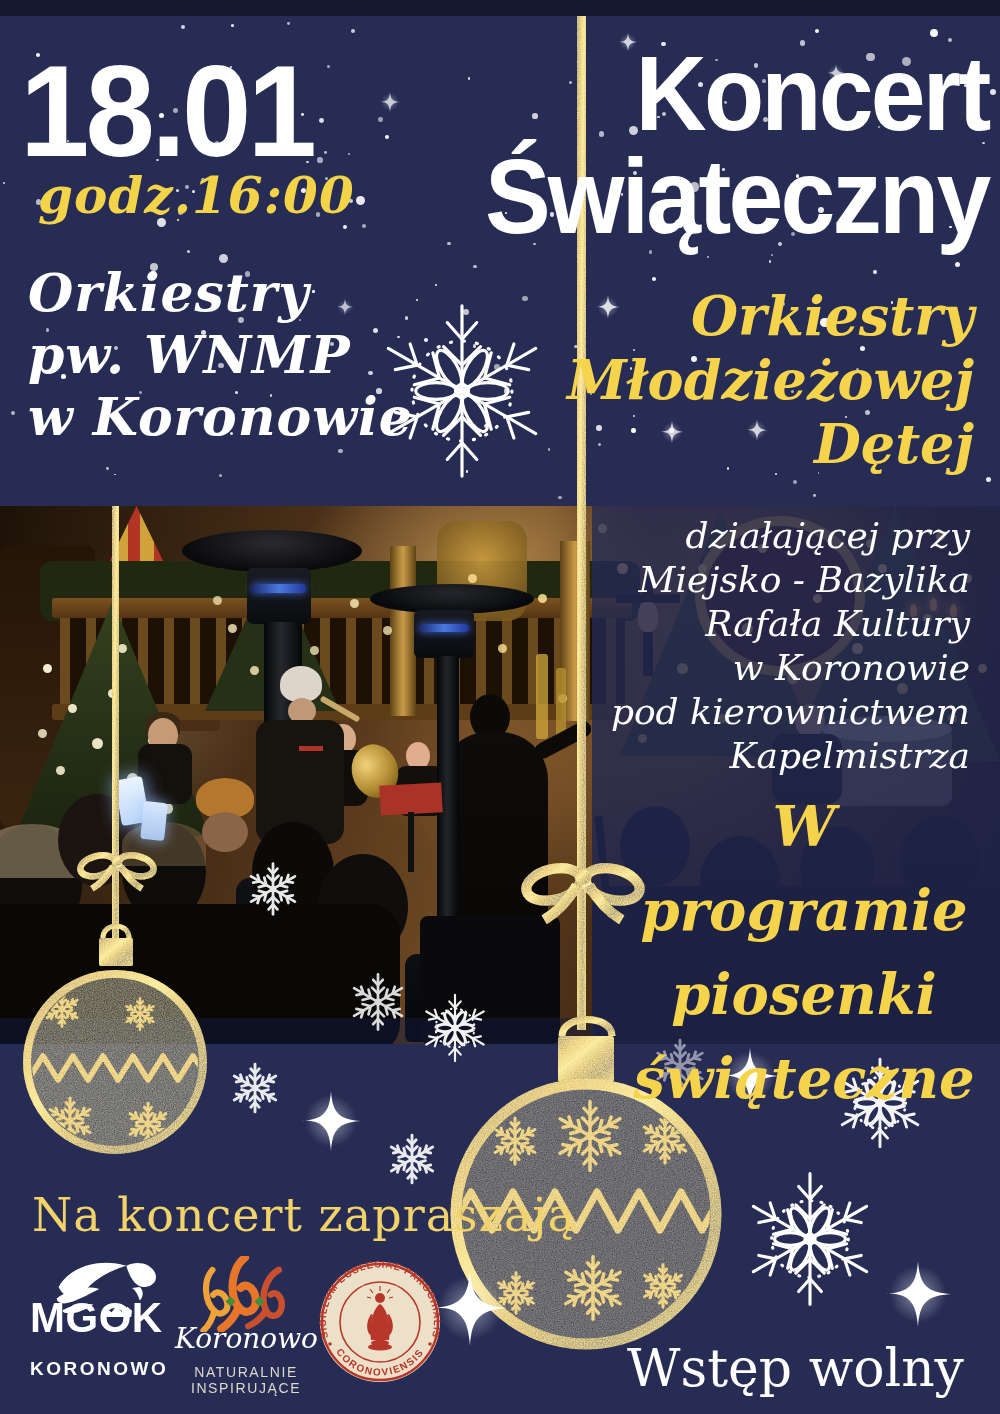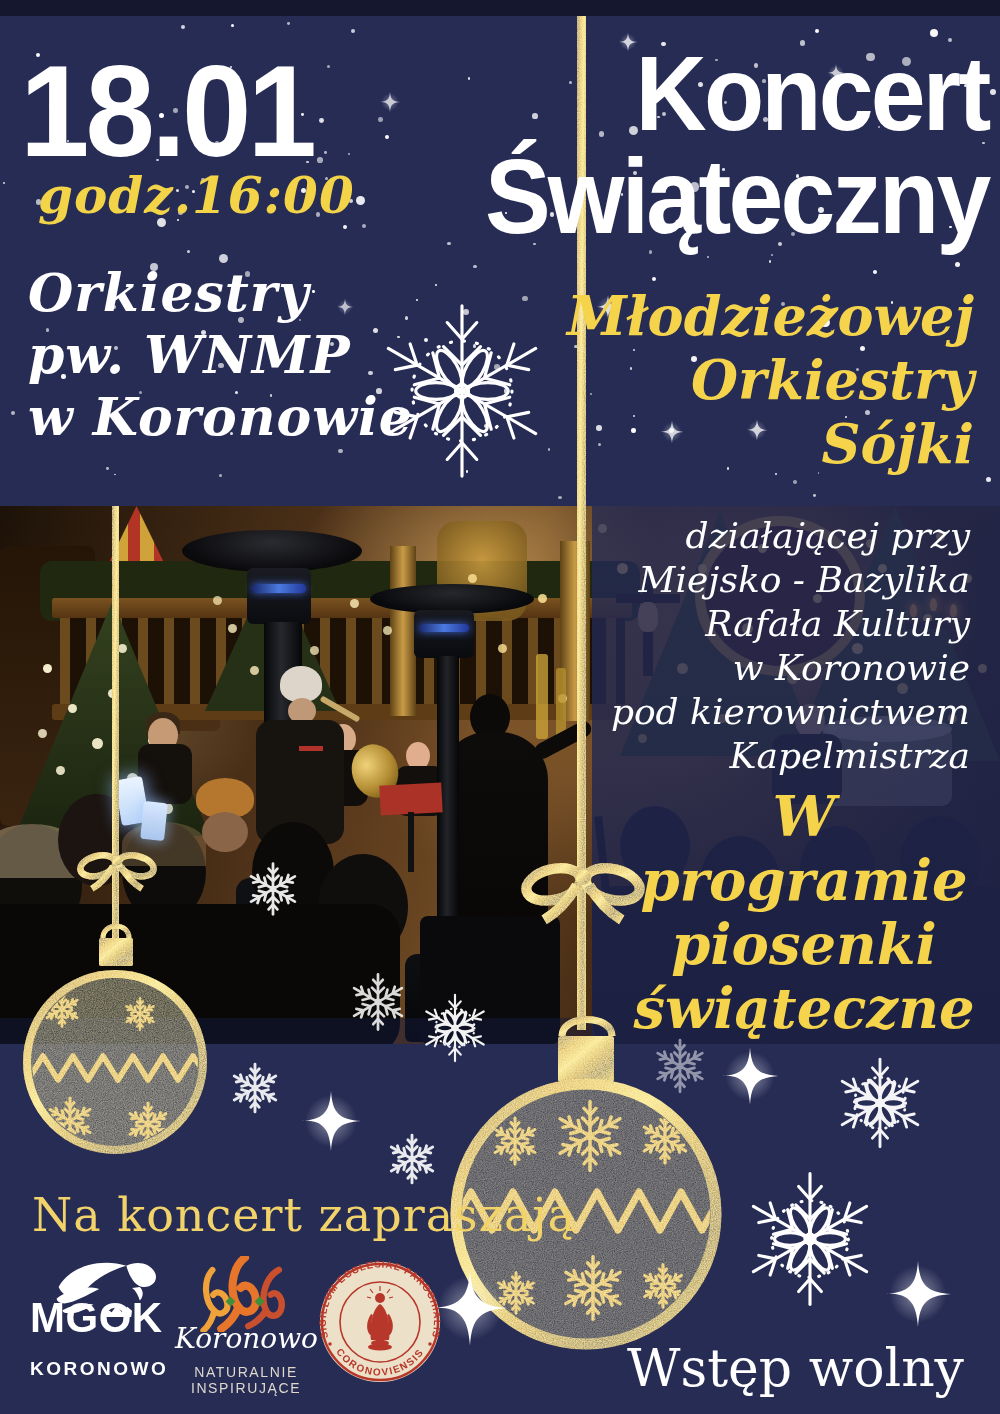--- a/index.html
+++ b/index.html
@@ -23,21 +23,21 @@
   .txt{position:absolute;z-index:4;}
   .serif{font-family:"DejaVu Serif","Liberation Serif",serif;}
   .date{left:20px;top:30px;font-weight:700;font-size:130px;line-height:1;letter-spacing:-4px;color:#fff;
         transform:scaleX(.96);transform-origin:left top;}
   .time{left:38px;top:150px;font-size:50px;line-height:60px;font-weight:700;font-style:italic;color:#f3d348;letter-spacing:1px;}
   .venue{left:28px;top:246px;font-size:52px;line-height:62px;font-weight:700;font-style:italic;color:#fff;letter-spacing:1px;}
   .title{right:12px;top:26px;font-weight:700;font-size:106px;line-height:103px;letter-spacing:-3px;color:#fff;
          text-align:right;transform:scaleX(.93);transform-origin:right top;}
   .orchestra{right:26px;top:268px;font-size:54px;line-height:64px;font-weight:700;font-style:italic;color:#f5d44c;text-align:right;}
   .details{right:30px;top:498px;font-size:36px;line-height:44px;font-style:italic;color:#fff;text-align:right;}
-  .program{left:616px;width:376px;top:768px;font-size:56px;line-height:64px;font-weight:700;font-style:italic;
+  .program{left:616px;width:376px;top:768px;font-size:56px;line-height:84px;font-weight:700;font-style:italic;
            color:#f5d44c;text-align:center;}
   .invite{left:32px;top:1172px;font-size:46px;color:#f2d36a;letter-spacing:1px;}
   .admission{right:36px;top:1322px;font-size:52px;color:#fff;}
   
   .logos{position:absolute;z-index:5;}
   .mgok{left:30px;top:1242px;width:150px;height:122px;color:#fff;}
   .mgok .name{position:absolute;left:0;top:36px;font-size:42px;font-weight:700;letter-spacing:.5px;}
   .mgok .crown{position:absolute;left:76px;top:46px;width:26px;height:13px;background:#fff;
     clip-path:polygon(0 100%,2% 38%,22% 64%,42% 8%,60% 64%,82% 22%,100% 52%,97% 100%);}
   .mgok .city{position:absolute;left:0;top:100px;font-size:19px;font-weight:700;letter-spacing:2.5px;}
@@ -506,23 +506,23 @@
   <div class="txt venue serif">
     <div>Orkiestry</div>
     <div>pw. WNMP</div>
     <div>w Koronowie</div>
   </div>
   <div class="txt title">
     <div>Koncert</div>
     <div>Świąteczny</div>
   </div>
   <div class="txt orchestra serif">
+    <div>Orkiestry</div>
     <div>Młodzieżowej</div>
-    <div>Orkiestry</div>
-    <div>Sójki</div>
+    <div>Dętej</div>
   </div>
   <div class="txt details serif">
     <div>działającej przy</div>
     <div>Miejsko - Bazylika</div>
     <div>Rafała Kultury</div>
     <div>w Koronowie</div>
     <div>pod kierownictwem</div>
     <div>Kapelmistrza</div>
   </div>
   <div class="txt program serif">

